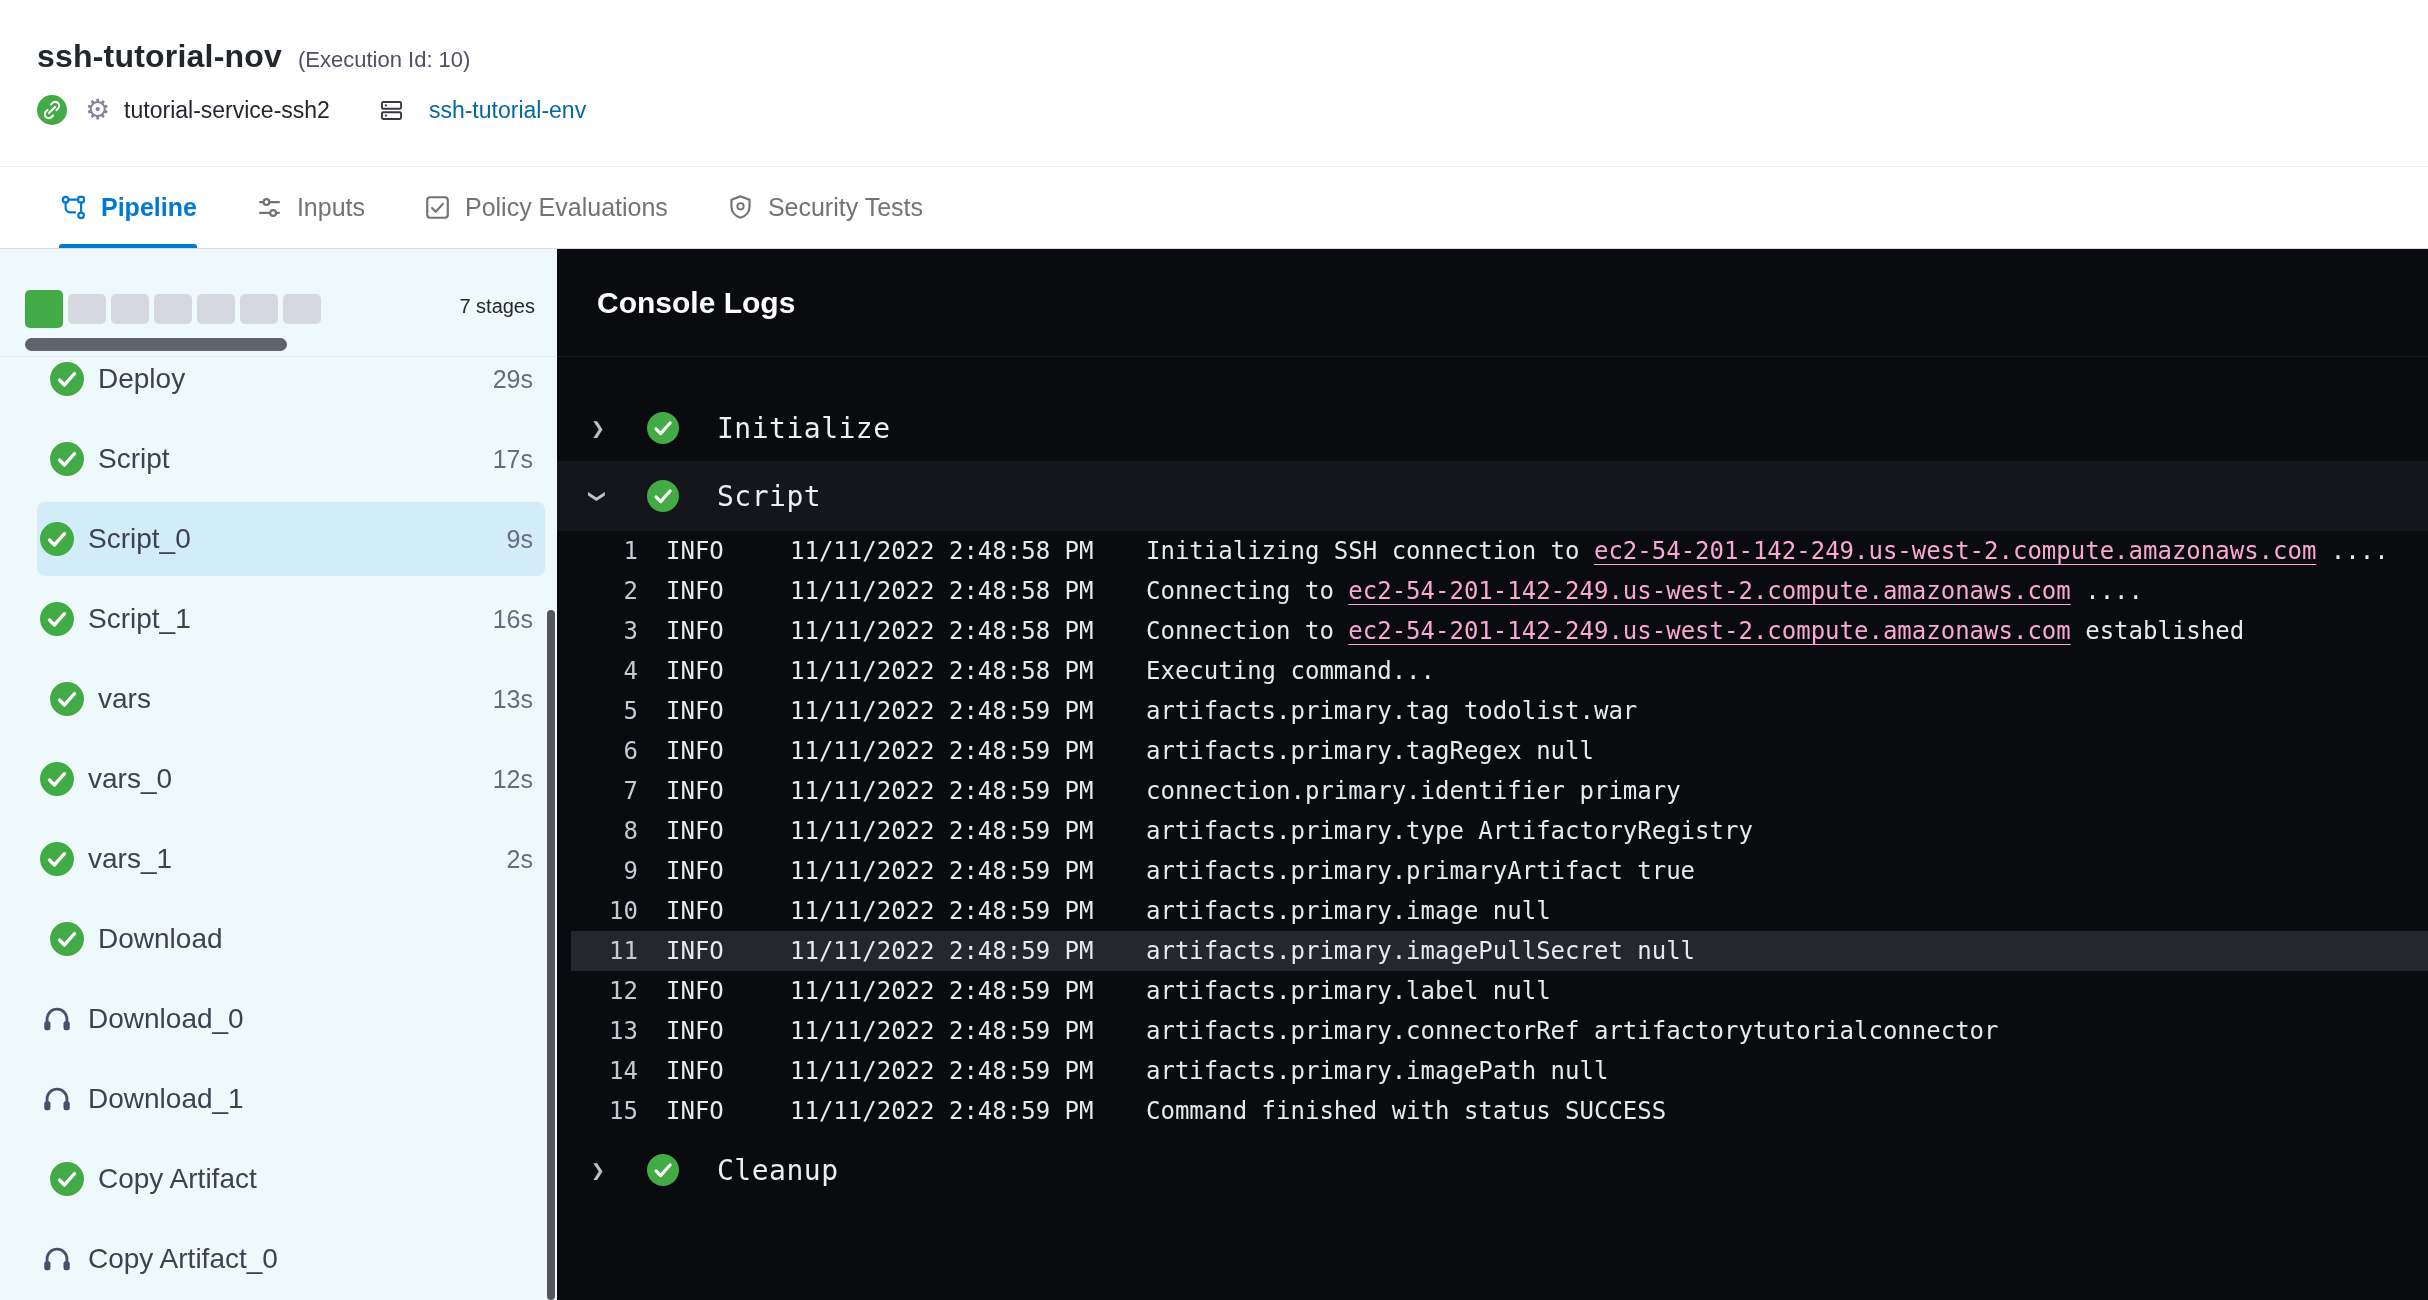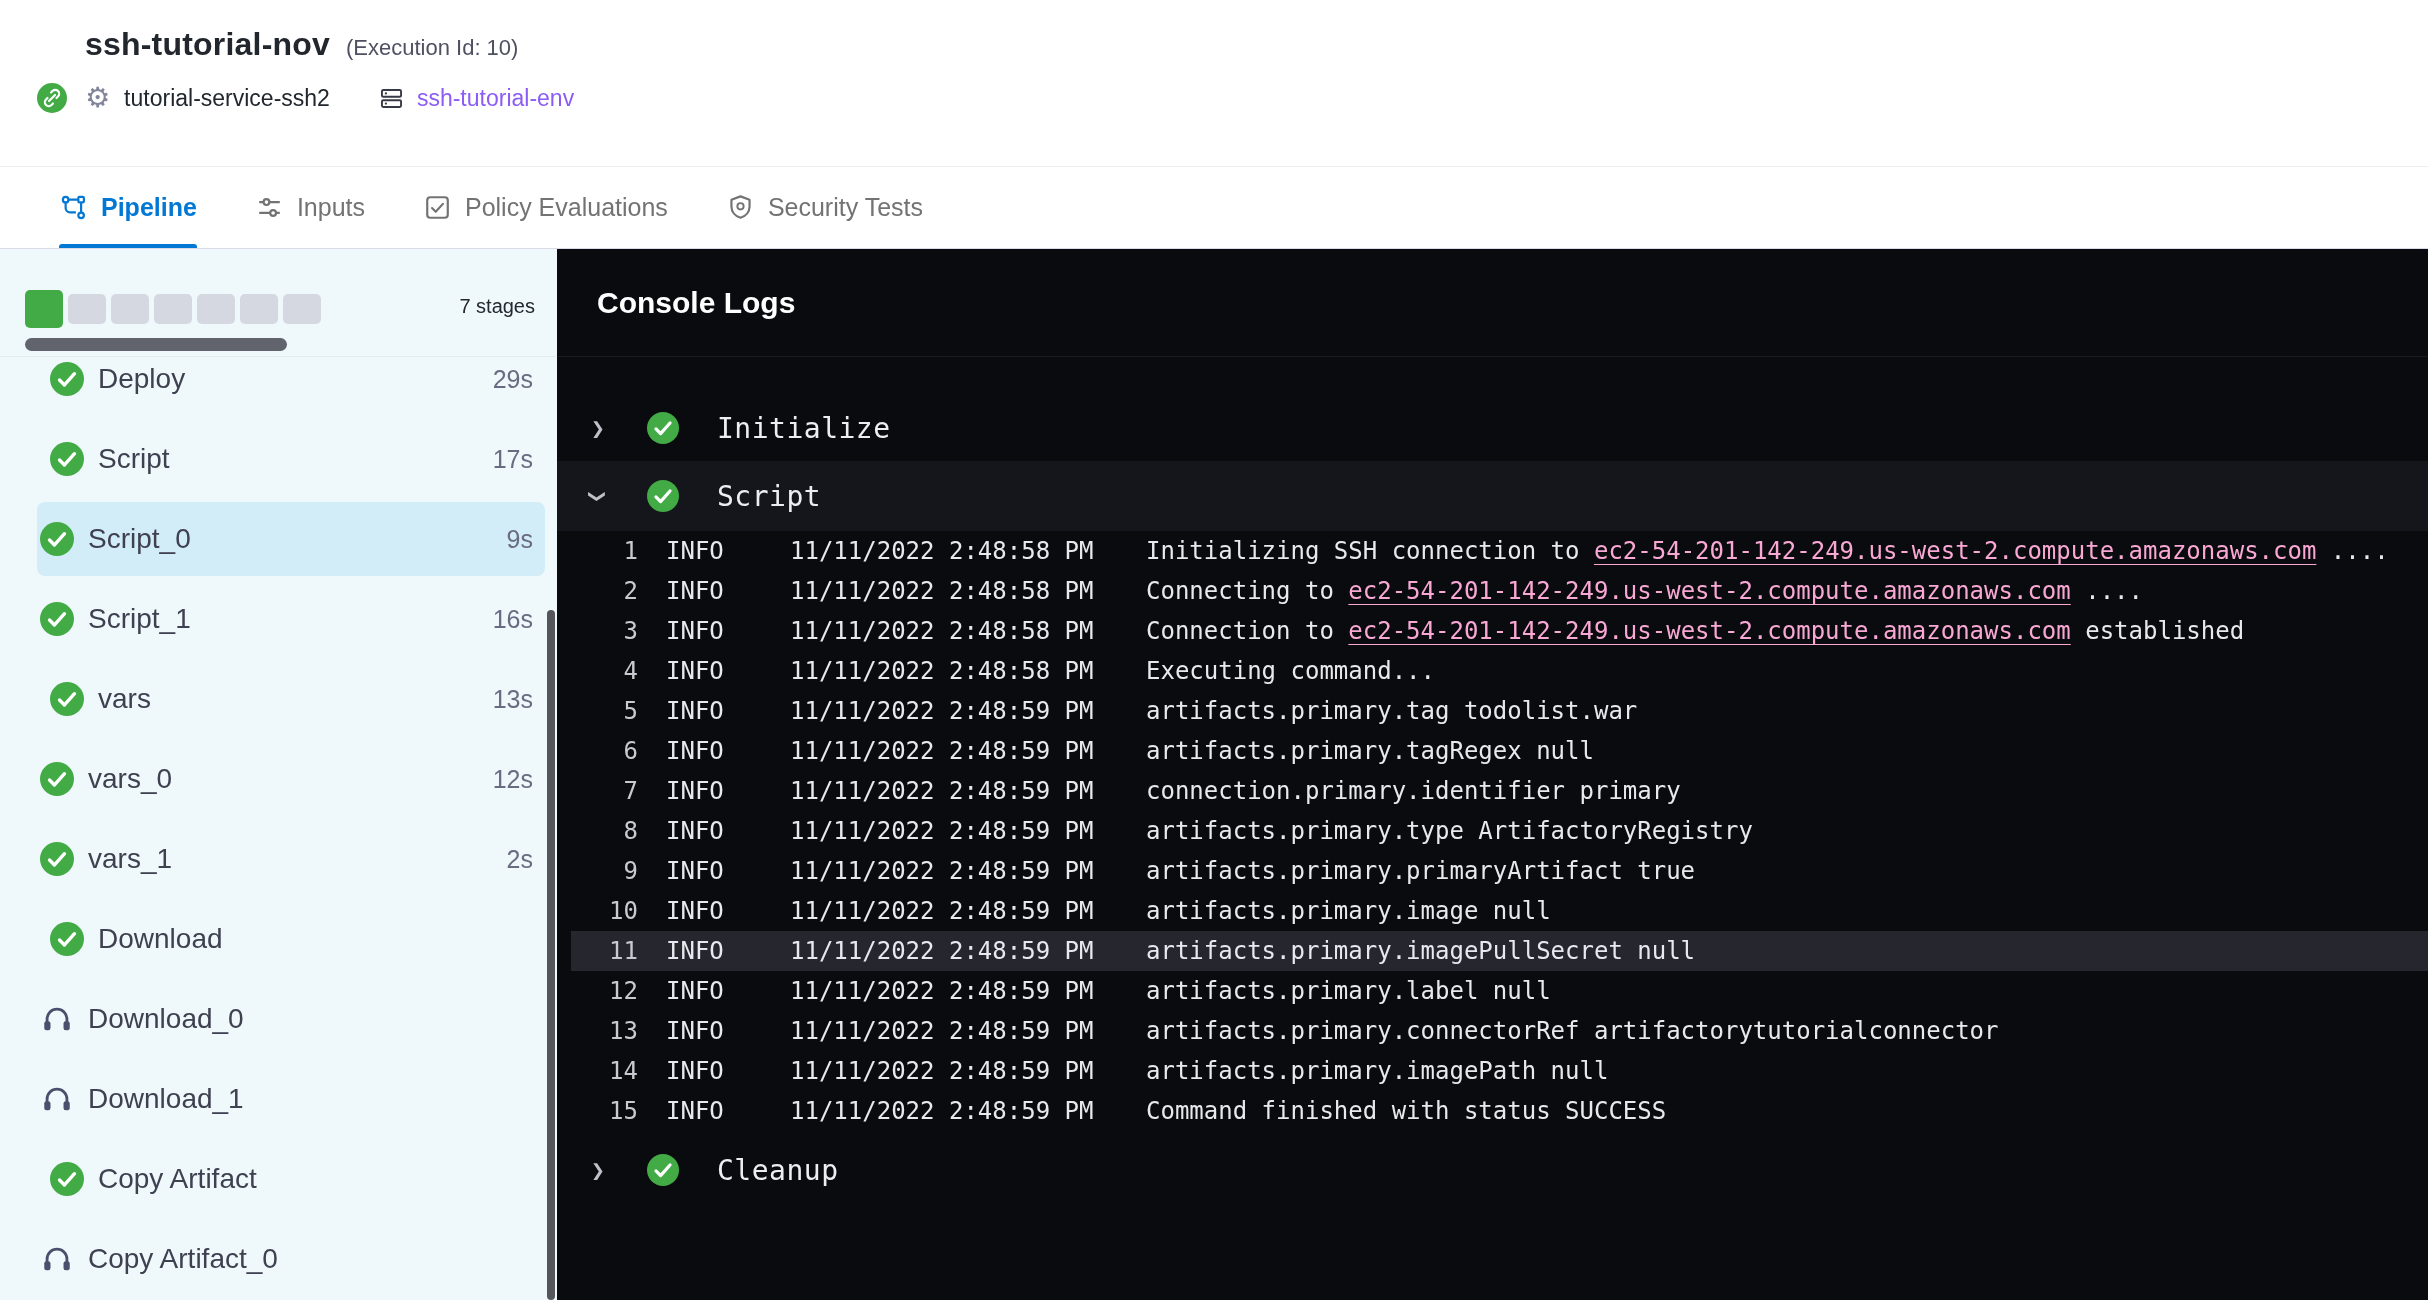--- a/index.html
+++ b/index.html
@@ -6,29 +6,29 @@
   html,body { width:2428px; height:1300px; }
   body {
     font-family:"Liberation Sans","DejaVu Sans",sans-serif;
     background:#ffffff; overflow:hidden;
     display:flex; flex-direction:column;
   }
   svg { display:block; }
 
   
   .header { height:167px; padding-left:37px; border-bottom:1px solid #eceef2; background:#fff; flex-shrink:0; }
-  .title-row { display:flex; align-items:baseline; gap:16px; padding-top:26px;margin-left:48px; }
+  .title-row { display:flex; align-items:baseline; gap:16px; padding-top:38px; }
   .page-title { font-size:32px; font-weight:700; color:#22272e; letter-spacing:.2px; }
   .exec-id { font-size:22px; color:#4f5162; }
   .meta-row { display:flex; align-items:center; margin-top:20px; }
   .svc-status-icon { width:30px; height:30px; }
   .gear-icon { font-size:28px; color:#83859a; margin-left:18px; line-height:1; cursor:pointer; }
   .service-name { font-size:23px; color:#22272e; margin-left:14px; cursor:pointer; }
   .env-icon { width:27px; height:27px; margin-left:48px; }
-  .env-name { font-size:23px; color:#8b5cf6; margin-left:12px; cursor:pointer; }
+  .env-name { font-size:23px; color:#0369a1; margin-left:24px; cursor:pointer; }
 
   
   .tabs { height:82px; border-bottom:1px solid #d9dae5; display:flex; align-items:stretch; padding-left:59px; gap:58px; background:#fff; flex-shrink:0; }
   .tab { display:flex; align-items:center; gap:13px; font-size:25px; font-weight:500; color:#737373; position:relative; cursor:pointer; }
   .tab svg { width:29px; height:29px; }
   .tab.active { color:var(--accent,#0278d5); font-weight:700; }
   .tab.active::after { content:""; position:absolute; left:0; right:0; bottom:0; height:4px; background:var(--accent,#0278d5); border-radius:3px 3px 0 0; }
 
   
   .content { flex:1; min-height:0; display:flex; }

